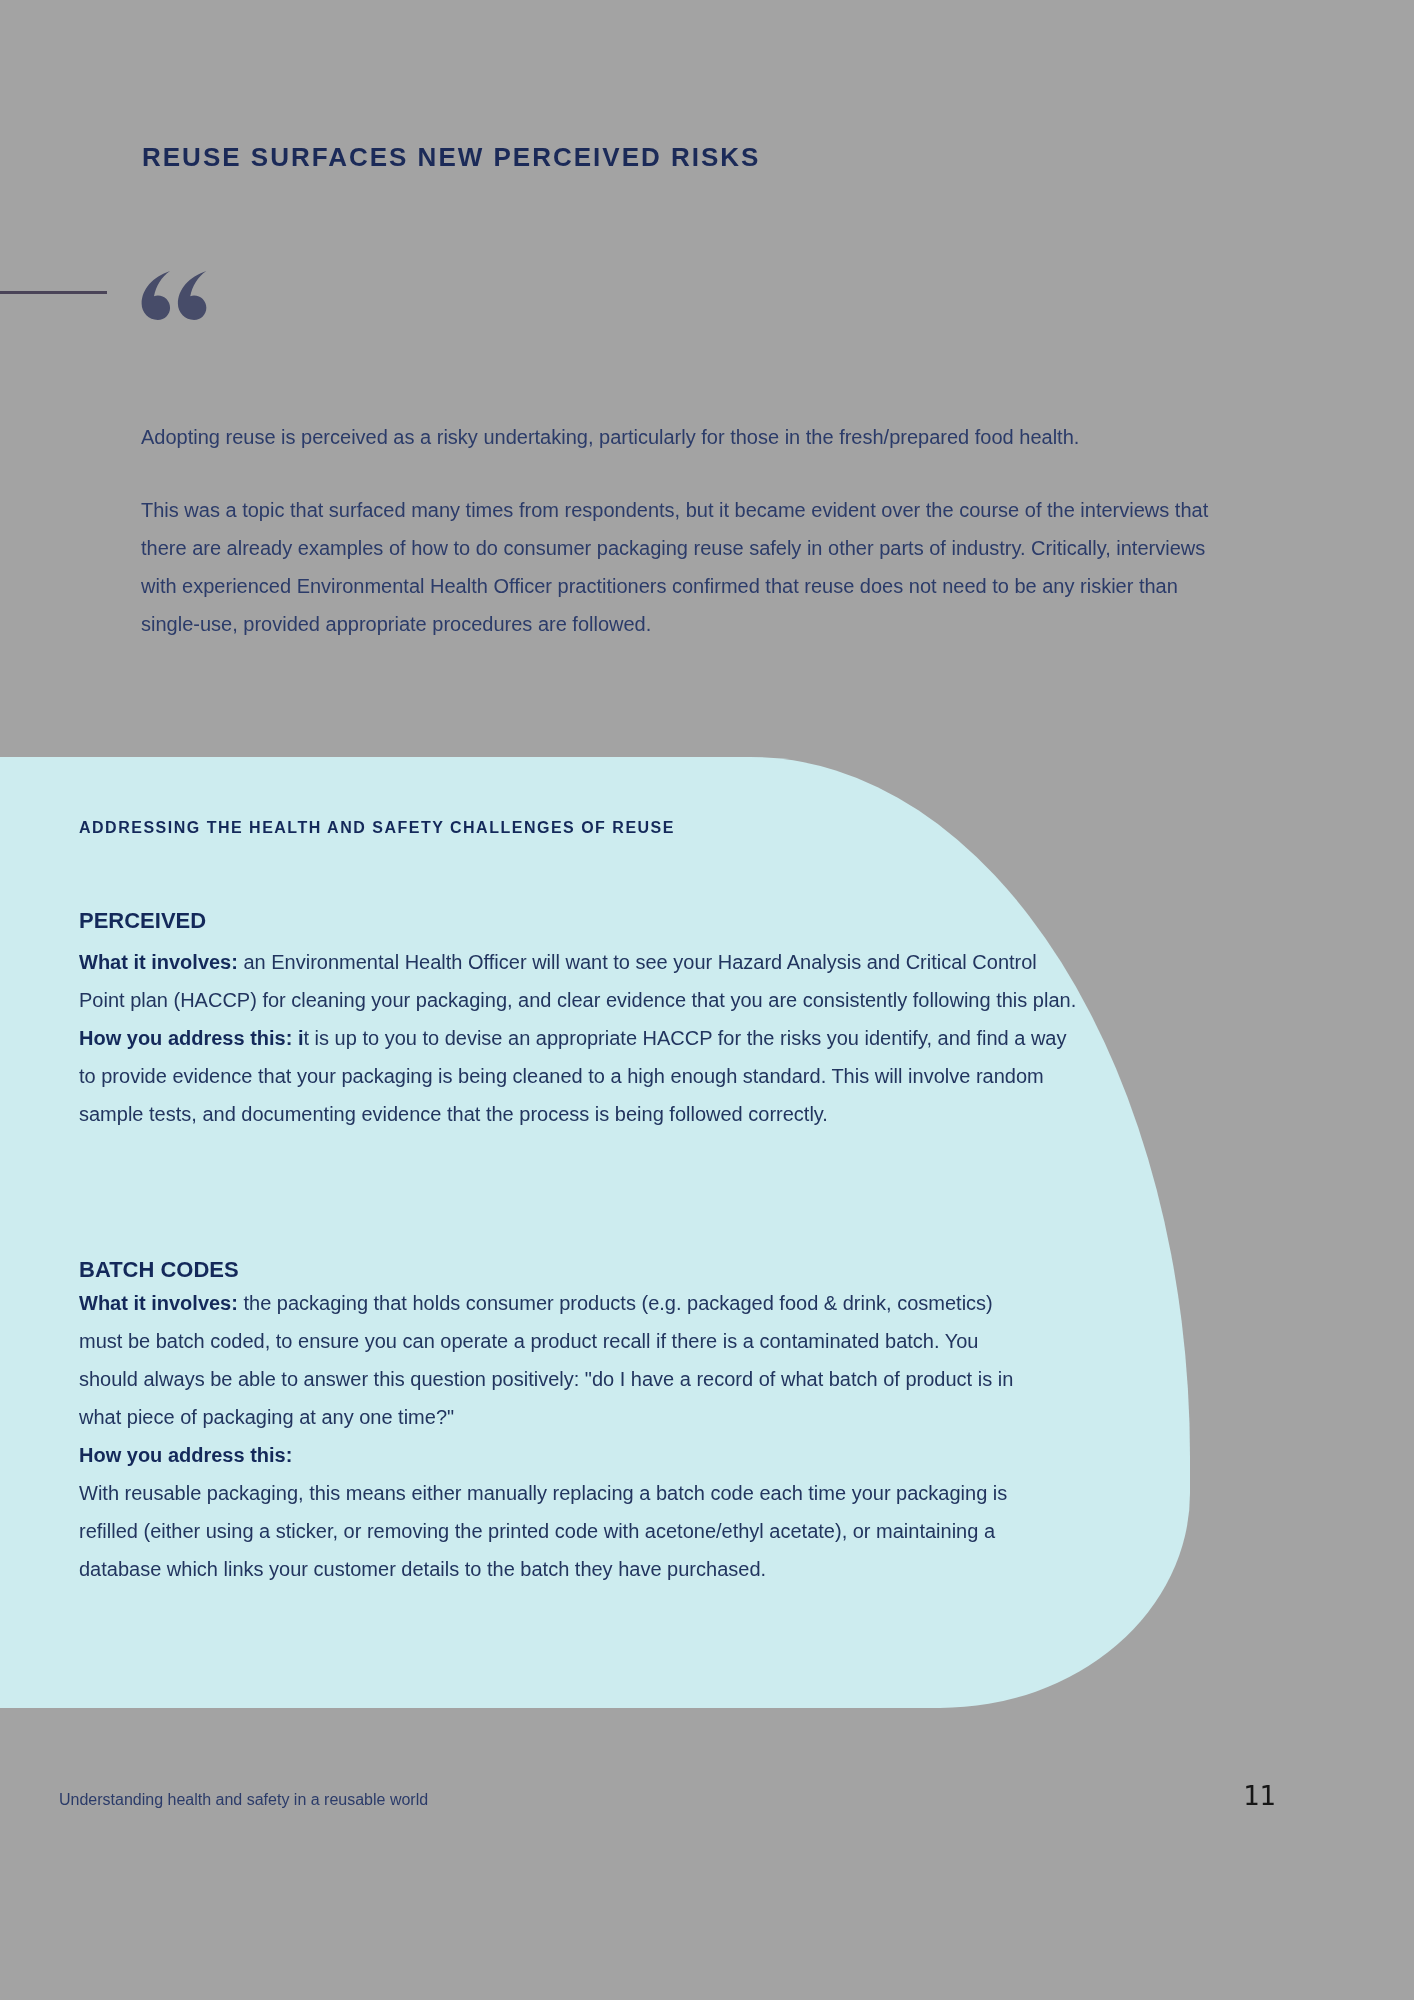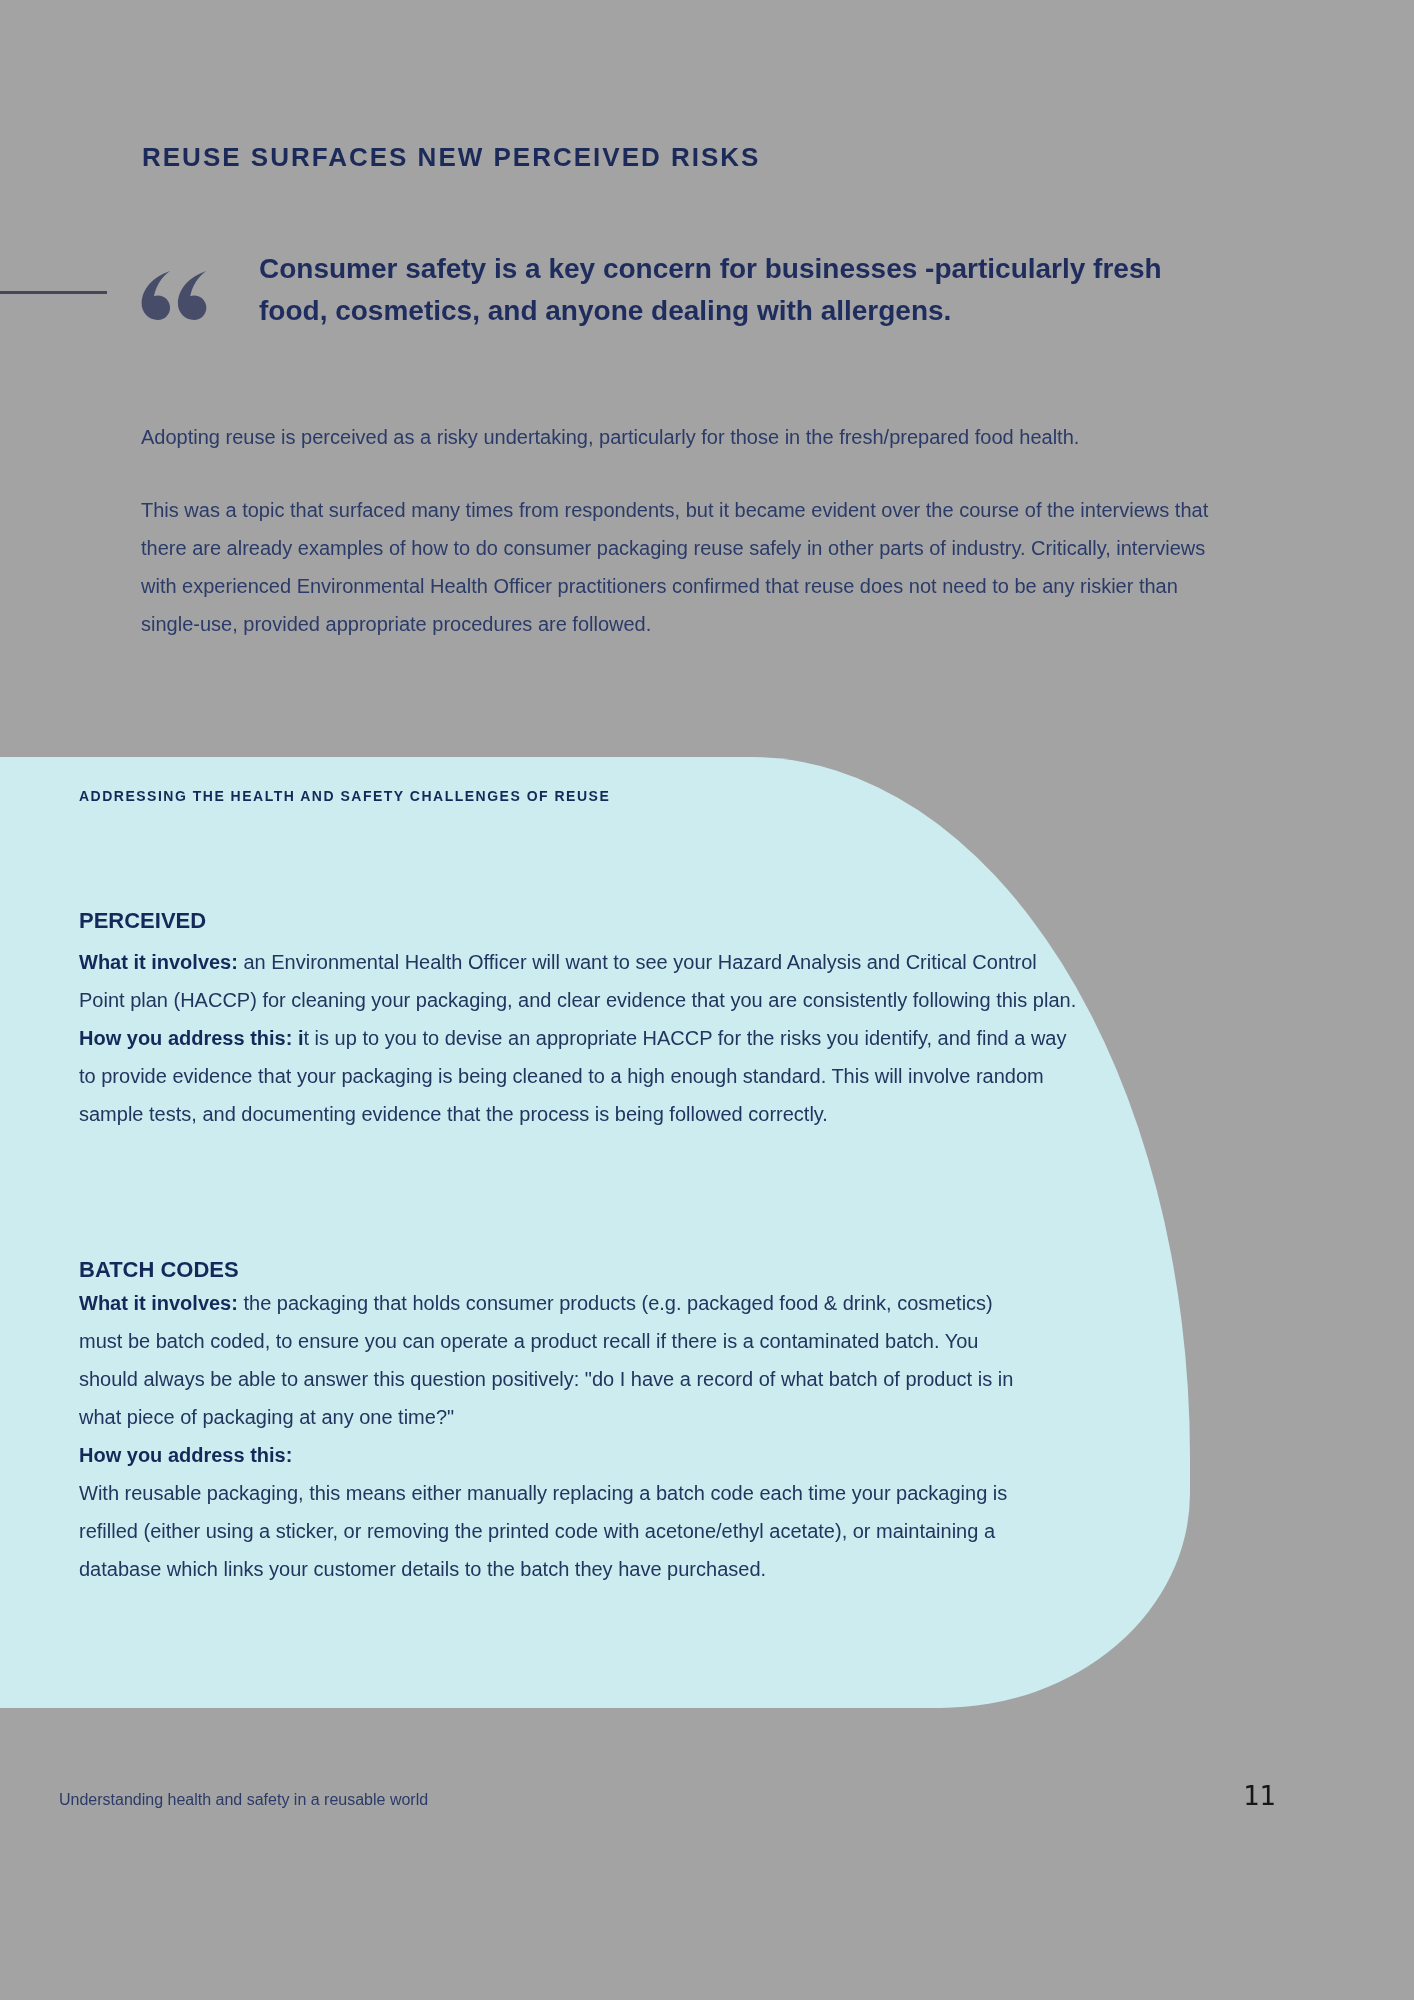--- a/index.html
+++ b/index.html
@@ -62,22 +62,22 @@
     left: 0;
     top: 757px;
     width: 1190px;
     height: 951px;
     background: #cdecef;
     border-radius: 0 440px 250px 0 / 0 700px 215px 0;
   }
   .panel-heading {
     position: absolute;
     left: 79px;
-    top: 784px;
-    font-size: 14px;
+    top: 816px;
+    font-size: 16px;
     font-weight: 700;
     letter-spacing: 1.5px;
     line-height: 24px;
     color: #14295a;
     white-space: nowrap;
   }
   .sub-head {
     position: absolute;
     left: 79px;
     font-size: 22px;
@@ -127,21 +127,20 @@
 
   <div class="quote-icon">
     <svg width="70" height="50" viewBox="0 0 70 51" xmlns="http://www.w3.org/2000/svg">
       <g fill="#474c69">
         <path d="M32,1 C14.5,7 3,19.5 3,34.5 C3,43.6 10.4,51 19.5,51 C26.5,51 32,45.4 32,38.5 C32,31.6 26.5,26 19.5,26 C18.1,26 16.8,26.2 15.6,26.7 C17.6,16.2 23.4,7 32,1 Z"></path>
         <path d="M69,1 C51.5,7 40,19.5 40,34.5 C40,43.6 47.4,51 56.5,51 C63.5,51 69,45.4 69,38.5 C69,31.6 63.5,26 56.5,26 C55.1,26 53.8,26.2 52.6,26.7 C54.6,16.2 60.4,7 69,1 Z"></path>
       </g>
     </svg>
   </div>
 
-  <div class="pull-quote">Consumer safety is a key concern for businesses -particularly fresh food, cosmetics, and anyone dealing with allergens.</div>
 
   <p class="intro-p p1">Adopting reuse is perceived as a risky undertaking, particularly for those in the fresh/prepared food health.</p>
   <p class="intro-p p2">This was a topic that surfaced many times from respondents, but it became evident over the course of the interviews that there are already examples of how to do consumer packaging reuse safely in other parts of industry. Critically, interviews with experienced Environmental Health Officer practitioners confirmed that reuse does not need to be any riskier than single-use, provided appropriate procedures are followed.</p>
 
   <div class="blob"></div>
 
   <div class="panel-heading">ADDRESSING THE HEALTH AND SAFETY CHALLENGES OF REUSE</div>
 
   <div class="sub-head cleaning">PERCEIVED</div>
 

